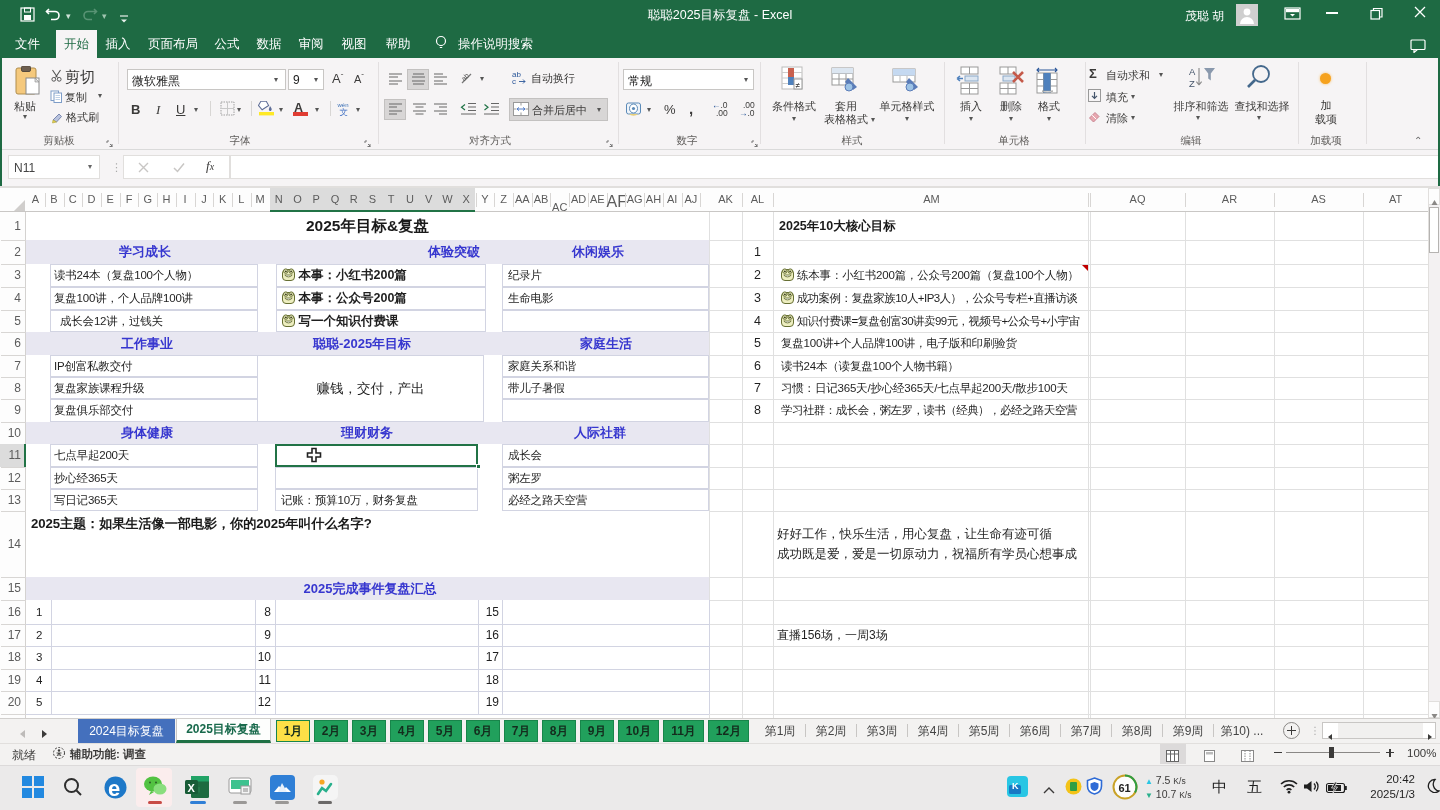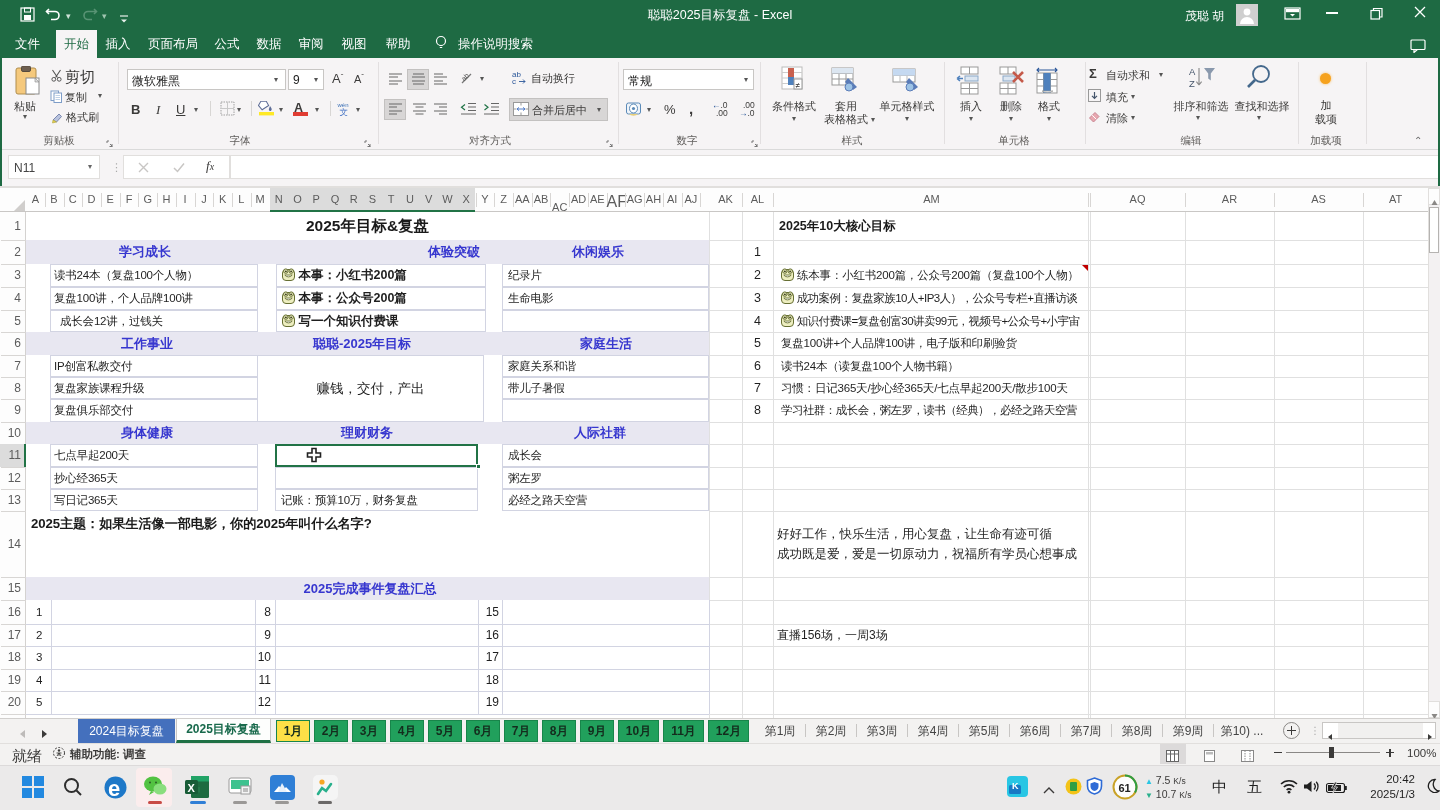--- a/index.html
+++ b/index.html
@@ -704,21 +704,21 @@
 <div class="a" style="left:1310px;top:725px;color:#aaa;font-size:10px;">⋮</div>
 <div class="a" style="left:1322px;top:722px;width:114px;height:17px;background:#fff;border:1px solid #c8c6c4;"></div>
 <div class="a" style="left:1327px;top:727px;width:6px;height:8px;"><svg width="6" height="8">
       <path d="M5 1 L1 4 L5 7 z" fill="#3b3a39"></path>
     </svg></div>
 <div class="a" style="left:1427px;top:727px;width:6px;height:8px;"><svg width="6" height="8">
       <path d="M1 1 L5 4 L1 7 z" fill="#3b3a39"></path>
     </svg></div>
 <div class="a" style="left:1338px;top:723px;width:85px;height:15px;background:#f1f0ef;"></div>
 <div class="a" style="left:0;top:743px;width:1440px;height:22px;background:#f3f2f1;border-top:1px solid #e1dfdd;"></div>
-<div class="a" style="left:12px;top:747px;font-size:15px;color:#3b3a39;">就绪</div>
+<div class="a" style="left:12px;top:747px;font-size:12px;color:#3b3a39;">就绪</div>
 <div class="a" style="left:52px;top:746px;width:14px;height:14px;"><svg width="14" height="14" viewBox="0 0 14 14">
       <circle cx="7" cy="7" r="5.5" fill="none" stroke="#3b3a39" stroke-dasharray="2 1.5"></circle>
       <circle cx="7" cy="4.5" r="1.2" fill="#3b3a39"></circle>
       <path d="M4.5 7 h5 M7 7 v3 m0 -3 l-2 3 m2 -3 l2 3" stroke="#3b3a39" stroke-width="0.9" fill="none"></path>
     </svg></div>
 <div class="a" style="left:70px;top:747px;font-size:11.5px;font-weight:bold;color:#3b3a39;">辅助功能: 调查</div>
 <div class="a" style="left:1160px;top:744px;width:26px;height:20px;background:#dcdada;"></div>
 <div class="a" style="left:1166px;top:748px;width:13px;height:12px;"><svg width="13" height="12">
       <rect x="0.5" y="0.5" width="12" height="11" fill="#fff" stroke="#666"></rect>
       <path d="M0.5 4 h12 M4.5 0.5 v11 M8.5 0.5 v11" stroke="#666"></path>

